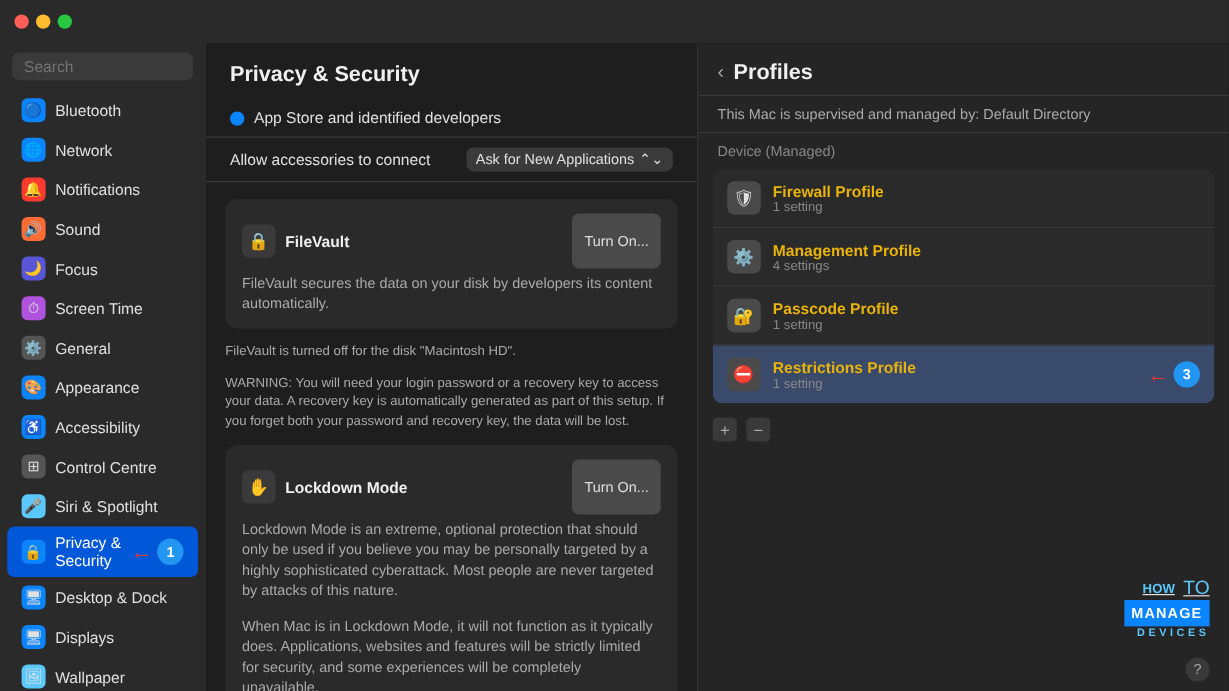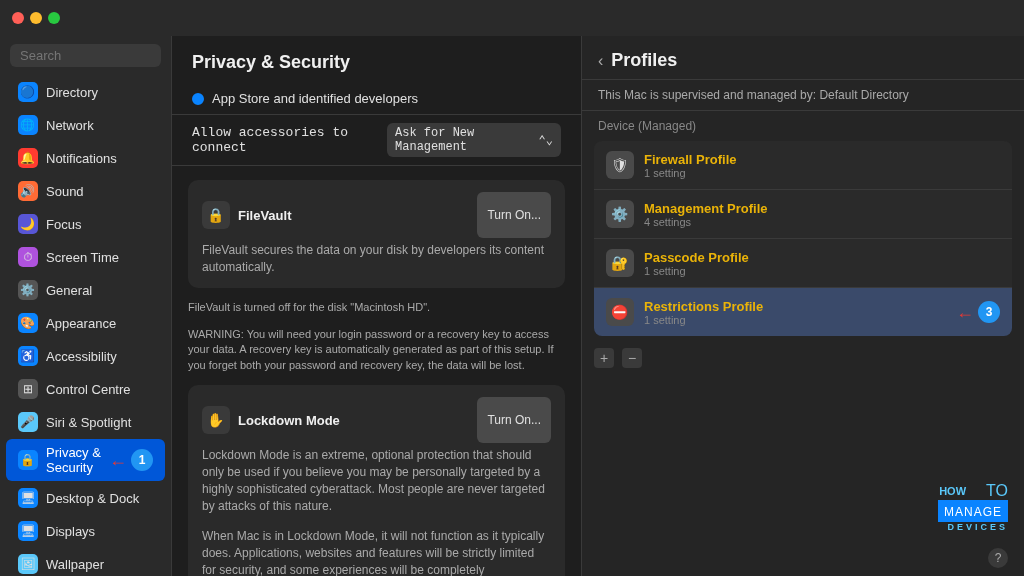--- a/index.html
+++ b/index.html
@@ -130,21 +130,20 @@
     }
     .accessories-row {
       display: flex;
       align-items: center;
       justify-content: space-between;
       padding: 8px 20px;
       border-top: 1px solid #3a3a3a;
       border-bottom: 1px solid #3a3a3a;
       margin-bottom: 8px;
       font-size: 13px;
-      font-family: Liberation Mono, monospace;
     }
     .accessories-select {
       display: flex;
       align-items: center;
       gap: 4px;
       background: #3a3a3a;
       border-radius: 6px;
       padding: 3px 8px;
       font-size: 12px;
       cursor: pointer;
@@ -329,21 +328,21 @@
 <div class="main-layout">
 
   <div class="sidebar">
     <div class="sidebar-search">
       <input type="text" placeholder="Search" style="">
     </div>
 
     <div id="sidebar-items">
         <div class="sidebar-item">
           <span class="icon icon-blue">🔵</span>
-          <span>Directory</span>
+          <span>Bluetooth</span>
         </div>
         <div class="sidebar-item">
           <span class="icon icon-blue">🌐</span>
           <span>Network</span>
         </div>
         <div class="sidebar-item">
           <span class="icon icon-red">🔔</span>
           <span>Notifications</span>
         </div>
         <div class="sidebar-item">
@@ -405,21 +404,21 @@
     <div class="panel-title">Privacy &amp; Security</div>
 
     <div class="option-row">
       <div class="radio-dot"></div>
       <span>App Store and identified developers</span>
     </div>
 
     <div class="accessories-row">
       <span>Allow accessories to connect</span>
       <div class="accessories-select">
-        <span>Ask for New Management</span>
+        <span>Ask for New Applications</span>
         <span>⌃⌄</span>
       </div>
     </div>
 
     <div class="settings-card">
       <div class="card-header">
         <div class="card-title-row">
           <div class="card-icon">🔒</div>
           <span class="card-title">FileVault</span>
         </div>
@@ -494,26 +493,26 @@
           </div>
         </div>
       </div>
 
     <div class="profile-actions">
       <button class="action-btn">+</button>
       <button class="action-btn">−</button>
     </div>
 
     <div class="brand-watermark">
-      <div style="display:flex; gap:20px; align-items:center;">
+      <div style="display:flex; gap:7px; align-items:center;text-decoration:underline;">
         <span style="font-size:11px; color:#5ac8fa; font-weight:700;">HOW</span>
         <span style="font-size:16px; color:#5ac8fa;">TO</span>
       </div>
       <div style="background:#0a84ff; padding:2px 6px;">
-        <span style="font-size:12px; color:#fff; font-weight:400; letter-spacing:1px;">MANAGE</span>
+        <span style="font-size:12px; color:#fff; font-weight:700; letter-spacing:1px;">MANAGE</span>
       </div>
       <span style="font-size:9px; color:#5ac8fa; letter-spacing:3px; font-weight:700;">DEVICES</span>
     </div>
 
     <div class="right-help">
       <button class="help-btn">?</button>
     </div>
   </div>
 
 </div>

